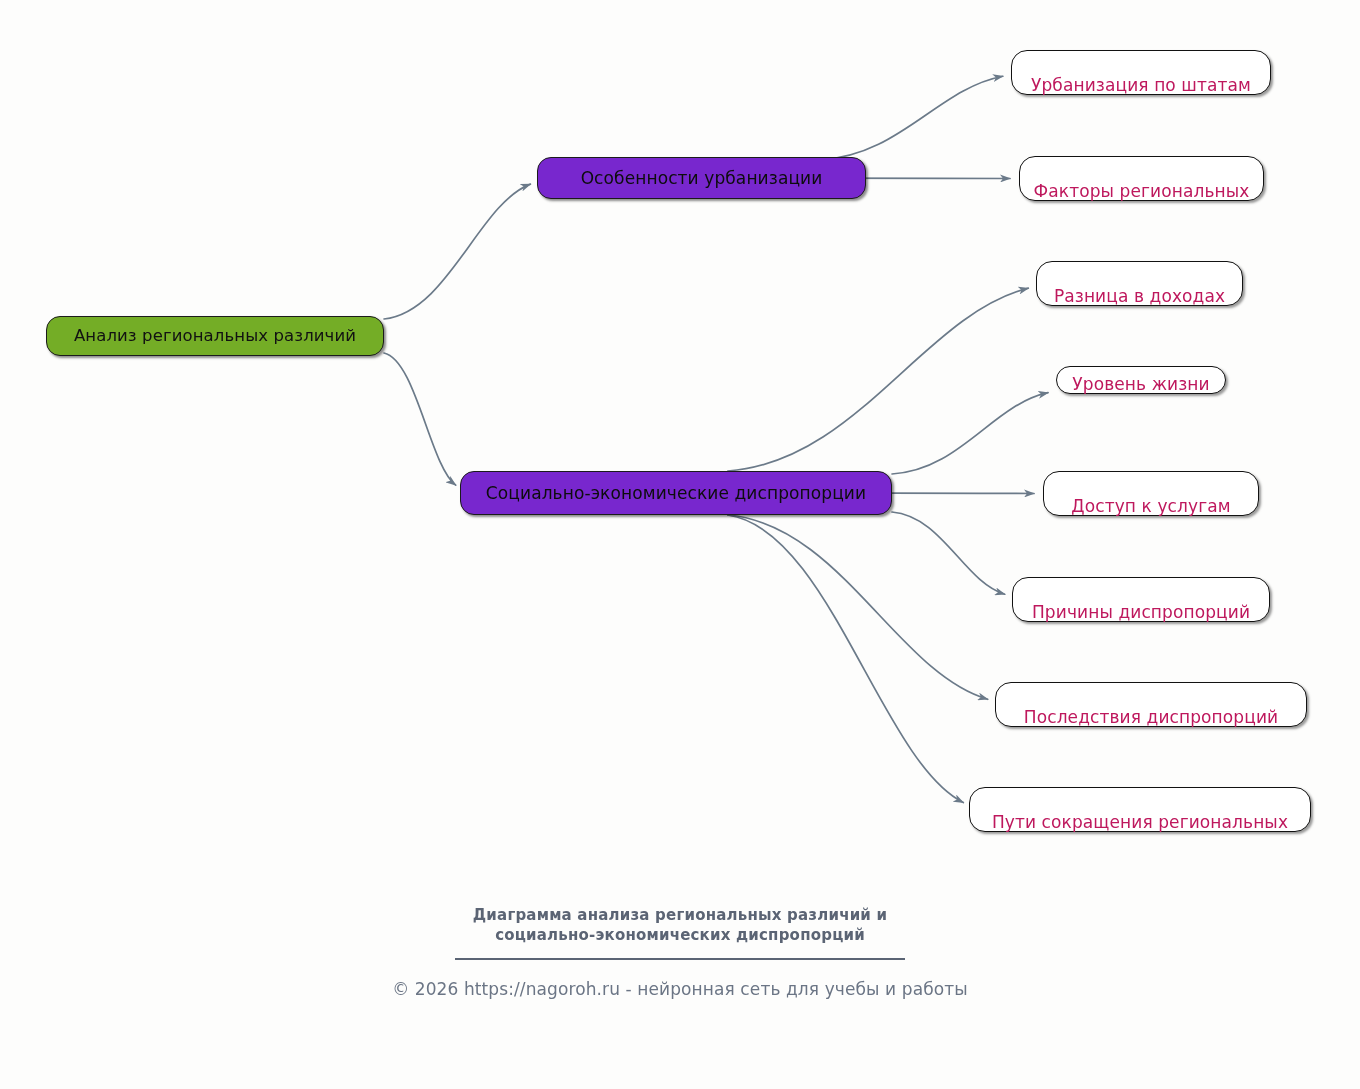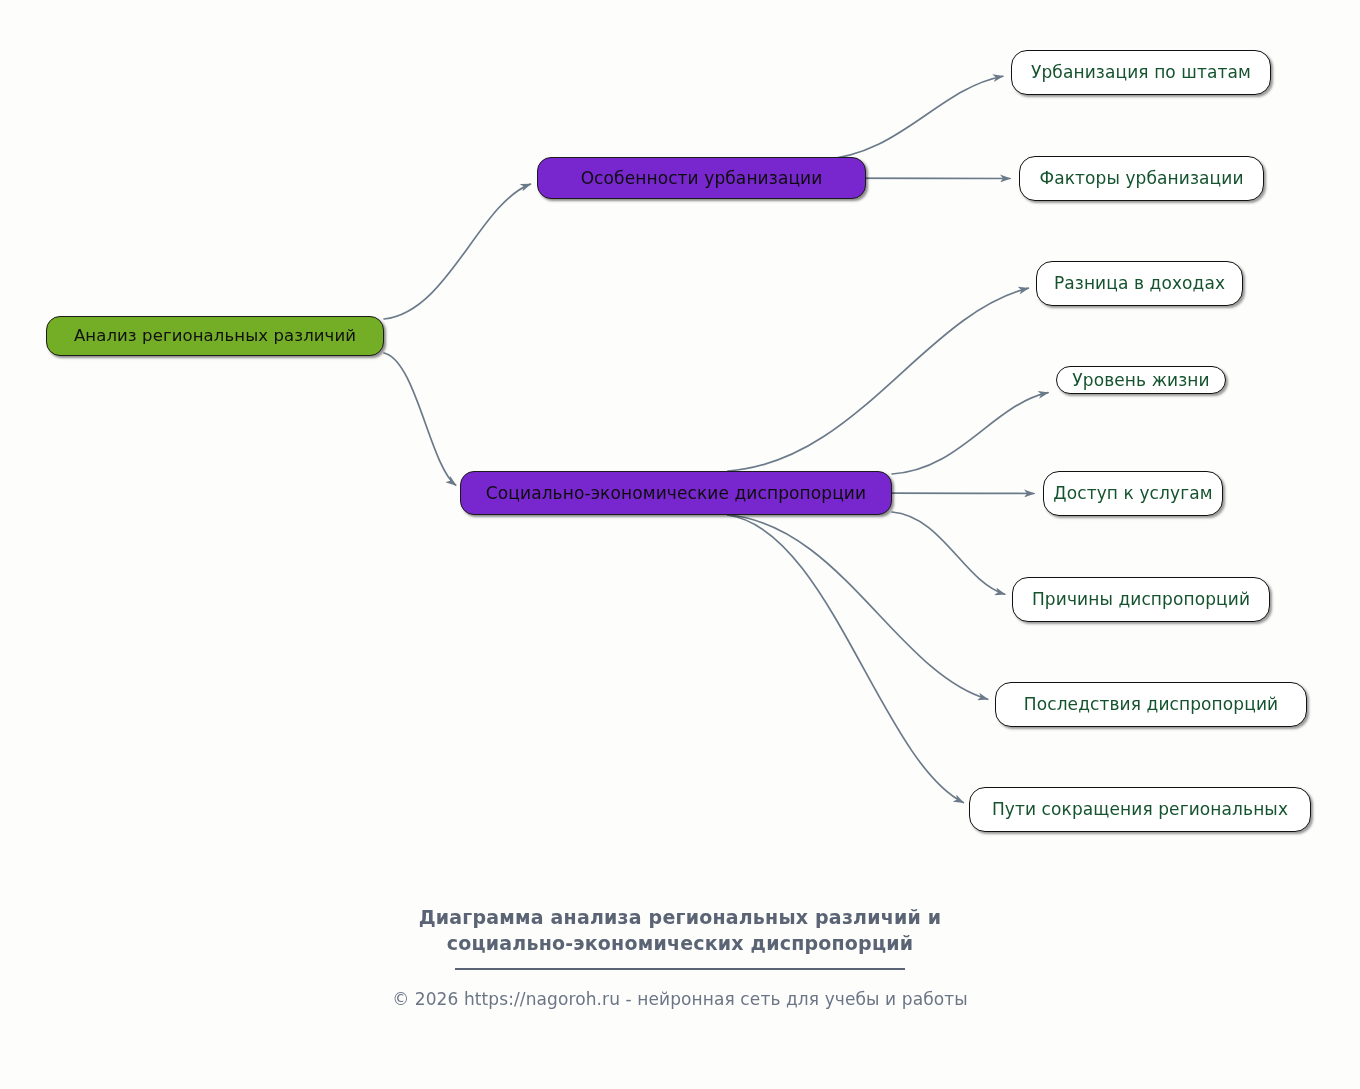--- a/index.html
+++ b/index.html
@@ -47,40 +47,41 @@
   .node-branch {
     background: #7827ce;
     border: 1.6px solid #1b1b1b;
     color: #0d0d0d;
     font-size: 17px;
     box-shadow: 2px 2px 2.5px rgba(0,0,0,0.45);
   }
   .node-leaf {
     background: #ffffff;
     border: 1.9px solid #121212;
-    color: #14532d;
+    color: #be185d;
     font-size: 17px;
     border-radius: 16px;
     box-shadow: 2px 2px 2.5px rgba(0,0,0,0.40);
+    align-items: flex-end;
   }
   .node-label {
     display: block;
     padding: 0 4px;
   }
   #footer {
     position: absolute;
     left: 0;
     width: 1360px;
     top: 905px;
     text-align: center;
     z-index: 4;
   }
   .footer-title {
     color: #5b6474;
-    font-size: 19px;
+    font-size: 15px;
     font-weight: bold;
     line-height: 1.35;
     letter-spacing: 0.2px;
   }
   .footer-divider {
     width: 450px;
     height: 0;
     margin: 12px auto 0 auto;
     border-top: 2px solid #5b6474;
   }
@@ -123,29 +124,29 @@
       <div class="node node-branch" style="left: 537px; top: 157px; width: 329px; height: 42px;">
         <span class="node-label">Особенности урбанизации</span>
       </div>
       <div class="node node-branch" style="left: 460px; top: 471px; width: 432px; height: 44px;">
         <span class="node-label">Социально-экономические диспропорции</span>
       </div>
       <div class="node node-leaf" style="left: 1011px; top: 50px; width: 260px; height: 45px;">
         <span class="node-label">Урбанизация по штатам</span>
       </div>
       <div class="node node-leaf" style="left: 1019px; top: 156px; width: 245px; height: 45px;">
-        <span class="node-label">Факторы урбанизации</span>
+        <span class="node-label">Факторы региональных</span>
       </div>
       <div class="node node-leaf" style="left: 1036px; top: 261px; width: 207px; height: 45px;">
         <span class="node-label">Разница в доходах</span>
       </div>
       <div class="node node-leaf" style="left: 1056px; top: 366px; width: 170px; height: 28px;">
         <span class="node-label">Уровень жизни</span>
       </div>
-      <div class="node node-leaf" style="left: 1043px; top: 471px; width: 180px; height: 45px;">
+      <div class="node node-leaf" style="left: 1043px; top: 471px; width: 216px; height: 45px;">
         <span class="node-label">Доступ к услугам</span>
       </div>
       <div class="node node-leaf" style="left: 1012px; top: 577px; width: 258px; height: 45px;">
         <span class="node-label">Причины диспропорций</span>
       </div>
       <div class="node node-leaf" style="left: 995px; top: 682px; width: 312px; height: 45px;">
         <span class="node-label">Последствия диспропорций</span>
       </div>
       <div class="node node-leaf" style="left: 969px; top: 787px; width: 342px; height: 45px;">
         <span class="node-label">Пути сокращения региональных</span>

